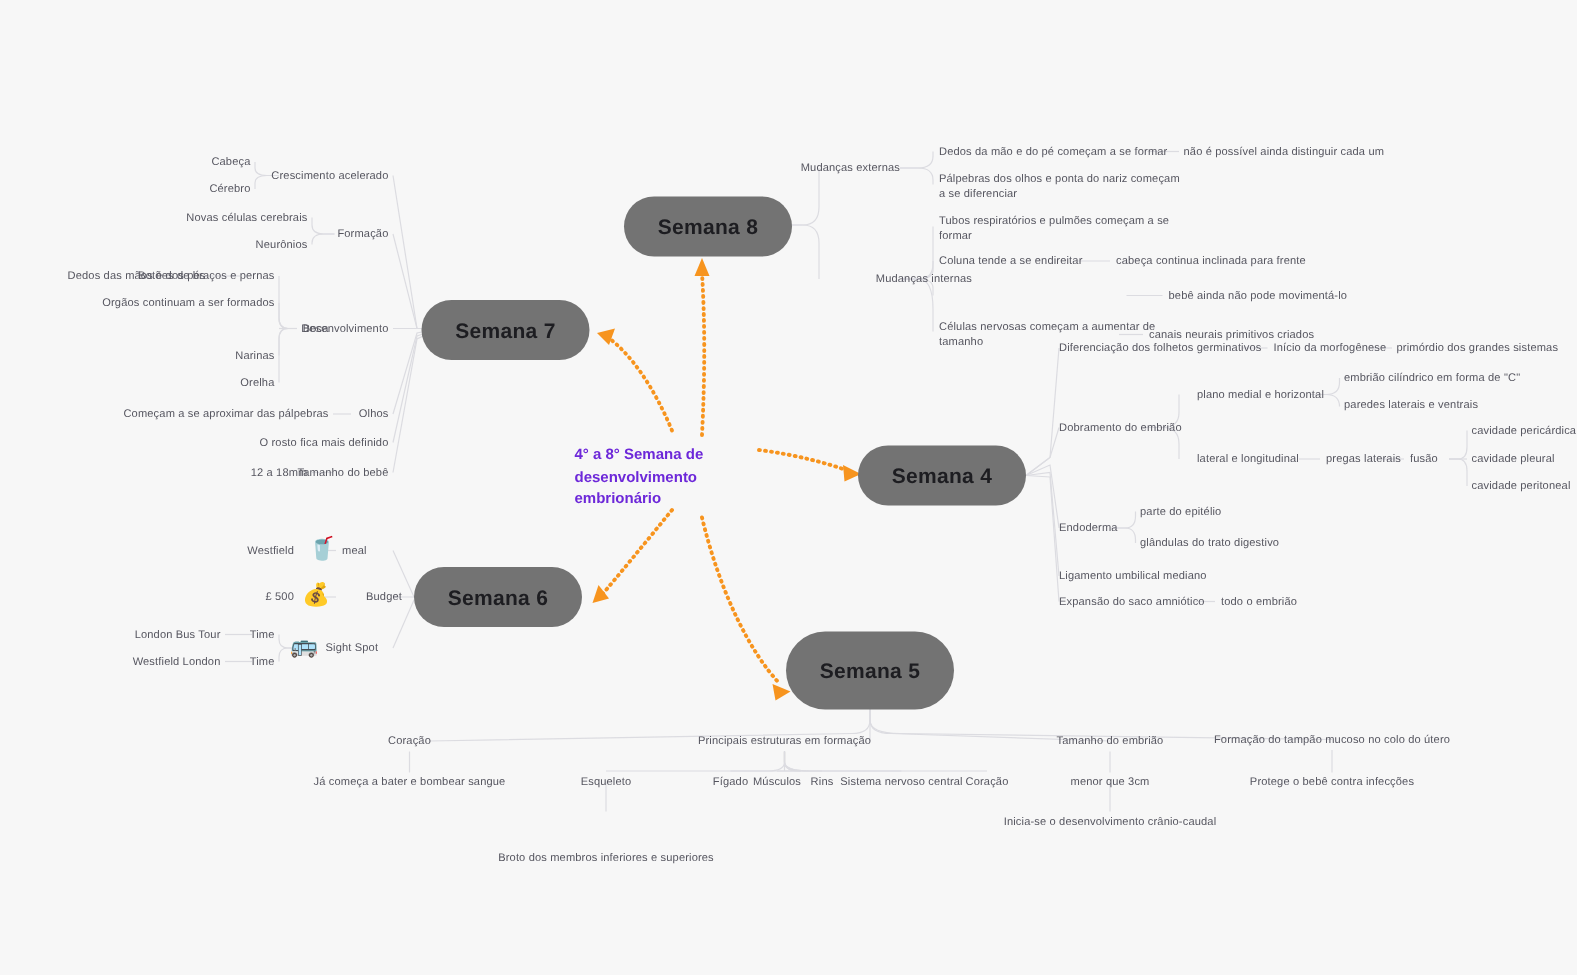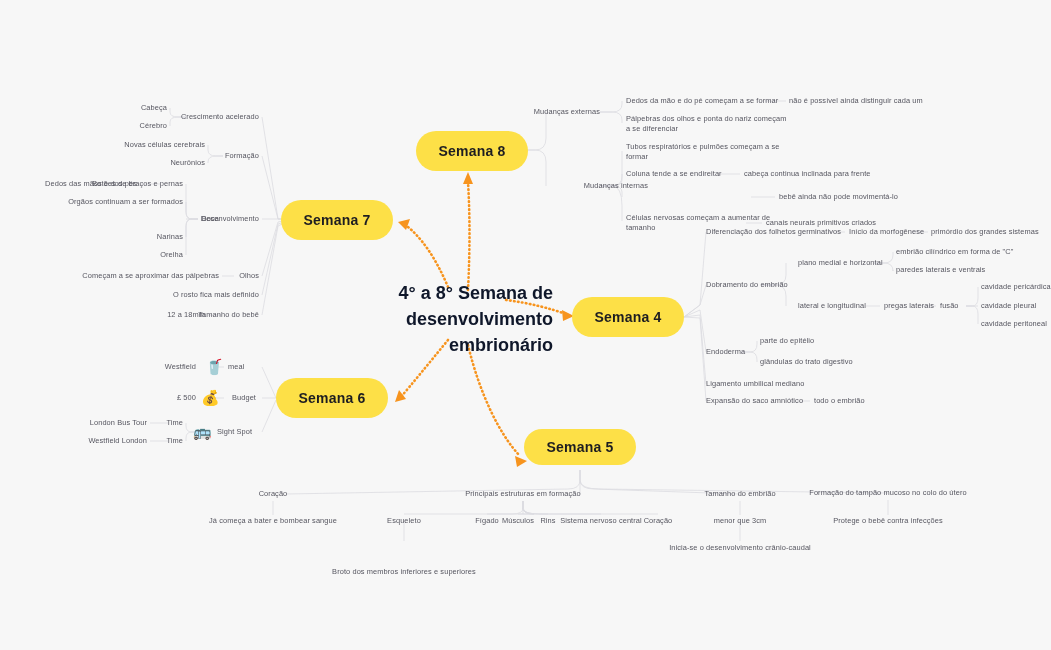--- a/index.html
+++ b/index.html
@@ -25,38 +25,38 @@
     pointer-events: auto;
   }
   .node.c  { transform: translate(-50%, -50%); text-align: center; }
   .node.l  { transform: translate(0, -50%); text-align: left; }
   .node.r  { transform: translate(-100%, -50%); text-align: right; }
 
   
   .pill {
     position: absolute;
     transform: translate(-50%, -50%);
-    background: #fde047;
+    background: #737373;
     color: #1d1d21;
     border-radius: 999px;
     display: flex; align-items: center; justify-content: center;
     font-size: 13.5px;
     font-weight: bold;
     letter-spacing: .2px;
     white-space: nowrap;
   }
   .pill.big { font-size: 14px; }
 
   
   .center-topic {
     position: absolute;
     transform: translate(-50%, -50%);
-    text-align: right;
-    color: #0f172a;
-    font-size: 18px;
+    text-align: left;
+    color: #6d28d9;
+    font-size: 10px;
     font-weight: bold;
     line-height: 1.45;
     white-space: pre-line;
     width: 170px;
   }
 
   .emoji {
     position: absolute;
     transform: translate(-50%, -50%);
     font-size: 15px;
@@ -187,21 +187,21 @@
   </svg>
 
   <div class="center-topic" style="left:468px; top:319px;">4° a 8° Semana de
 desenvolvimento
 embrionário</div>
 
   <div class="pill big" style="left:472px; top:151px; width:112px; height:40px;">Semana 8</div>
   <div class="pill big" style="left:337px; top:220px; width:112px; height:40px;">Semana 7</div>
   <div class="pill big" style="left:628px; top:317px; width:112px; height:40px;">Semana 4</div>
   <div class="pill big" style="left:332px; top:398px; width:112px; height:40px;">Semana 6</div>
-  <div class="pill big" style="left:580px; top:447px; width:112px; height:36px;">Semana 5</div>
+  <div class="pill big" style="left:580px; top:447px; width:112px; height:52px;">Semana 5</div>
 
   <div class="node r" style="left:600px; top:112px;">Mudanças externas</div>
   <div class="node l" style="left:626px; top:101px;">Dedos da mão e do pé começam a se formar</div>
   <div class="node l" style="left:789px; top:101px;">não é possível ainda distinguir cada um</div>
   <div class="node l" style="left:626px; top:124px;">Pálpebras dos olhos e ponta do nariz começam
 a se diferenciar</div>
 
   <div class="node r" style="left:601px; top:186px;margin-left:47px;">Mudanças internas</div>
   <div class="node l" style="left:626px; top:152px;">Tubos respiratórios e pulmões começam a se
 formar</div>
@@ -254,21 +254,21 @@
   <div class="node r" style="left:219px; top:276px;">Começam a se aproximar das pálpebras</div>
   <div class="node r" style="left:259px; top:295px;">O rosto fica mais definido</div>
   <div class="node r" style="left:259px; top:315px;">Tamanho do bebê</div>
   <div class="node r" style="left:205px; top:315px;">12 a 18mm</div>
 
   <div class="emoji" style="left:215px; top:366px;">🥤</div>
   <div class="node l" style="left:228px; top:367px;">meal</div>
   <div class="node r" style="left:196px; top:367px;">Westfield</div>
 
   <div class="emoji" style="left:211px; top:397px;">💰</div>
-  <div class="node l" style="left:232px; top:398px;">Budget</div>
+  <div class="node l" style="left:244px; top:398px;">Budget</div>
   <div class="node r" style="left:196px; top:398px;">£ 500</div>
 
   <div class="emoji" style="left:203px; top:431px;">🚌</div>
   <div class="node l" style="left:217px; top:432px;">Sight Spot</div>
   <div class="node r" style="left:183px; top:423px;">Time</div>
   <div class="node r" style="left:147px; top:423px;">London Bus Tour</div>
   <div class="node r" style="left:183px; top:441px;">Time</div>
   <div class="node r" style="left:147px; top:441px;">Westfield London</div>
 
   <div class="node c" style="left:273px; top:494px;">Coração</div>

